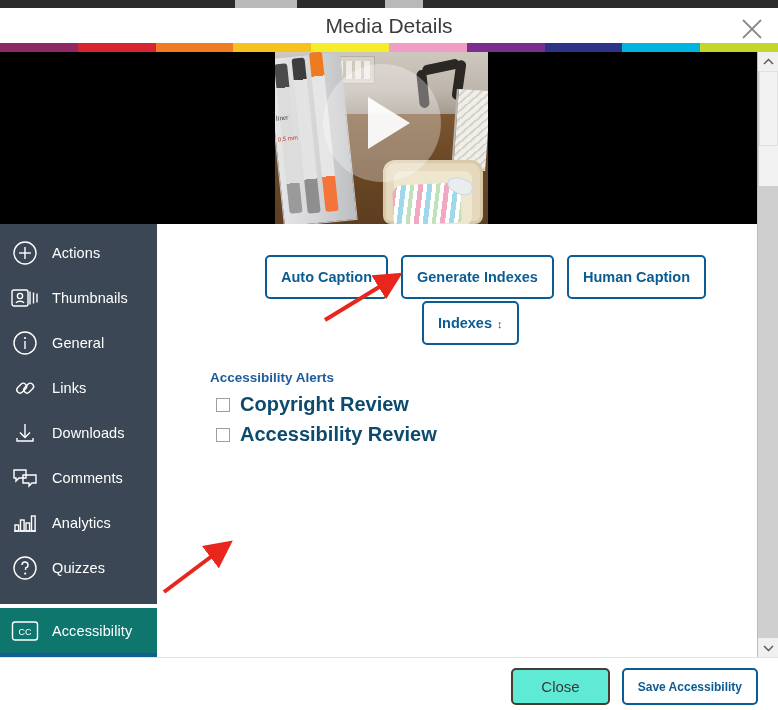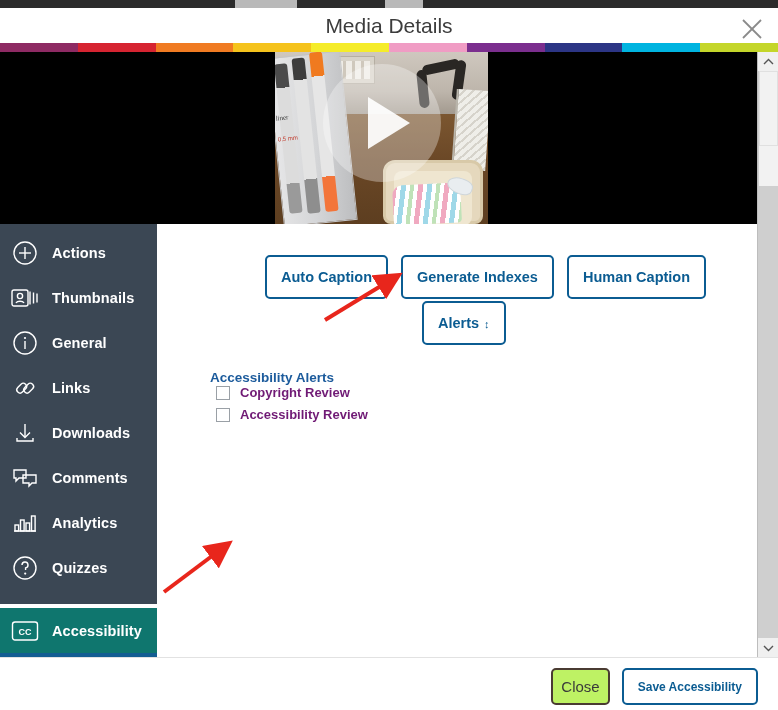--- a/index.html
+++ b/index.html
@@ -136,21 +136,20 @@
   
   .body-area {
     position:absolute; left:0; top:224px; width:757px; height:433px;
     background:#ffffff;
   }
 
   
   .sidebar {
     position:absolute; left:0; top:0; width:157px; height:380px;
     background:#3b4754;
-    font-weight:bold;
   }
   .side-item{
     position:relative; height:45px; display:flex; align-items:center;
     padding-left:10px; cursor:pointer;
   }
   .side-item .ico{
     width:30px; height:30px; flex:0 0 30px; display:flex;
     align-items:center; justify-content:center;
   }
   .side-item .lbl{
@@ -176,41 +175,41 @@
   }
   .btn-upload-wrap{
     position:absolute; left:265px; top:77px;
   }
   .btn .caret{ display:inline-block; margin-left:5px; font-size:11px; }
 
   .alerts{
     position:absolute; left:53px; top:146px; width:330px;
   }
   .alerts-title{
-    color:#1c5b9c; font-size:13.5px; font-weight:bold; 
+    color:#1c5b9c; font-size:13.5px; font-weight:bold; margin-bottom:8px;
   }
   .alert-row{ display:flex; align-items:center; margin-bottom:7px; cursor:pointer;}
   .alert-row .cb{
     width:14px; height:14px; margin:0 10px 0 6px;
     border:1px solid #9aa0a6; background:#fff; display:inline-block;
     flex:0 0 14px;
   }
-  .alert-row .txt{ font-size:13px; font-weight:bold; color:#701a75;text-align:right; }
+  .alert-row .txt{ font-size:20px; font-weight:bold; color:#0c4a6e;text-align:right; }
 
   
   .footer{
     position:absolute; left:0; top:657px; width:778px; height:53px;
     background:#ffffff; border-top:1px solid #e2e2e2;
   }
   .footer .fbtns{
     position:absolute; right:20px; top:10px; display:flex; gap:12px;
   }
   .btn-close{
-    border:2px solid #4a3b32; color:#3a3a3a; background:#bef264;
-    border-radius:5px; font-size:15px; padding:8px 8px; cursor:pointer;
+    border:2px solid #4a3b32; color:#3a3a3a; background:#5eead4;
+    border-radius:5px; font-size:15px; padding:8px 28px; cursor:pointer;
     font-family:"Liberation Sans", sans-serif;
   }
   .btn-save{
     border:2px solid #0b5c92; color:#0b5c92; background:#fff;
     border-radius:5px; font-size:12px; font-weight:bold; padding:8px 14px;
     cursor:pointer; font-family:"Liberation Sans", sans-serif;
   }
 
   
   .scrollbar{
@@ -405,21 +404,21 @@
     <div class="main">
 
       <div class="btn-row">
         <button class="btn">Auto Caption</button>
         <button class="btn">Generate Indexes</button>
         <button class="btn">Human Caption</button>
       </div>
 
       <div class="btn-upload-wrap">
         <button class="btn">
-          <span>Alerts</span><span class="caret">↕</span>
+          <span>Indexes</span><span class="caret">↕</span>
         </button>
       </div>
 
       <div class="alerts">
         <div class="alerts-title">Accessibility Alerts</div>
         <label class="alert-row">
           <span class="cb"></span>
           <span class="txt">Copyright Review</span>
         </label>
         <label class="alert-row">

